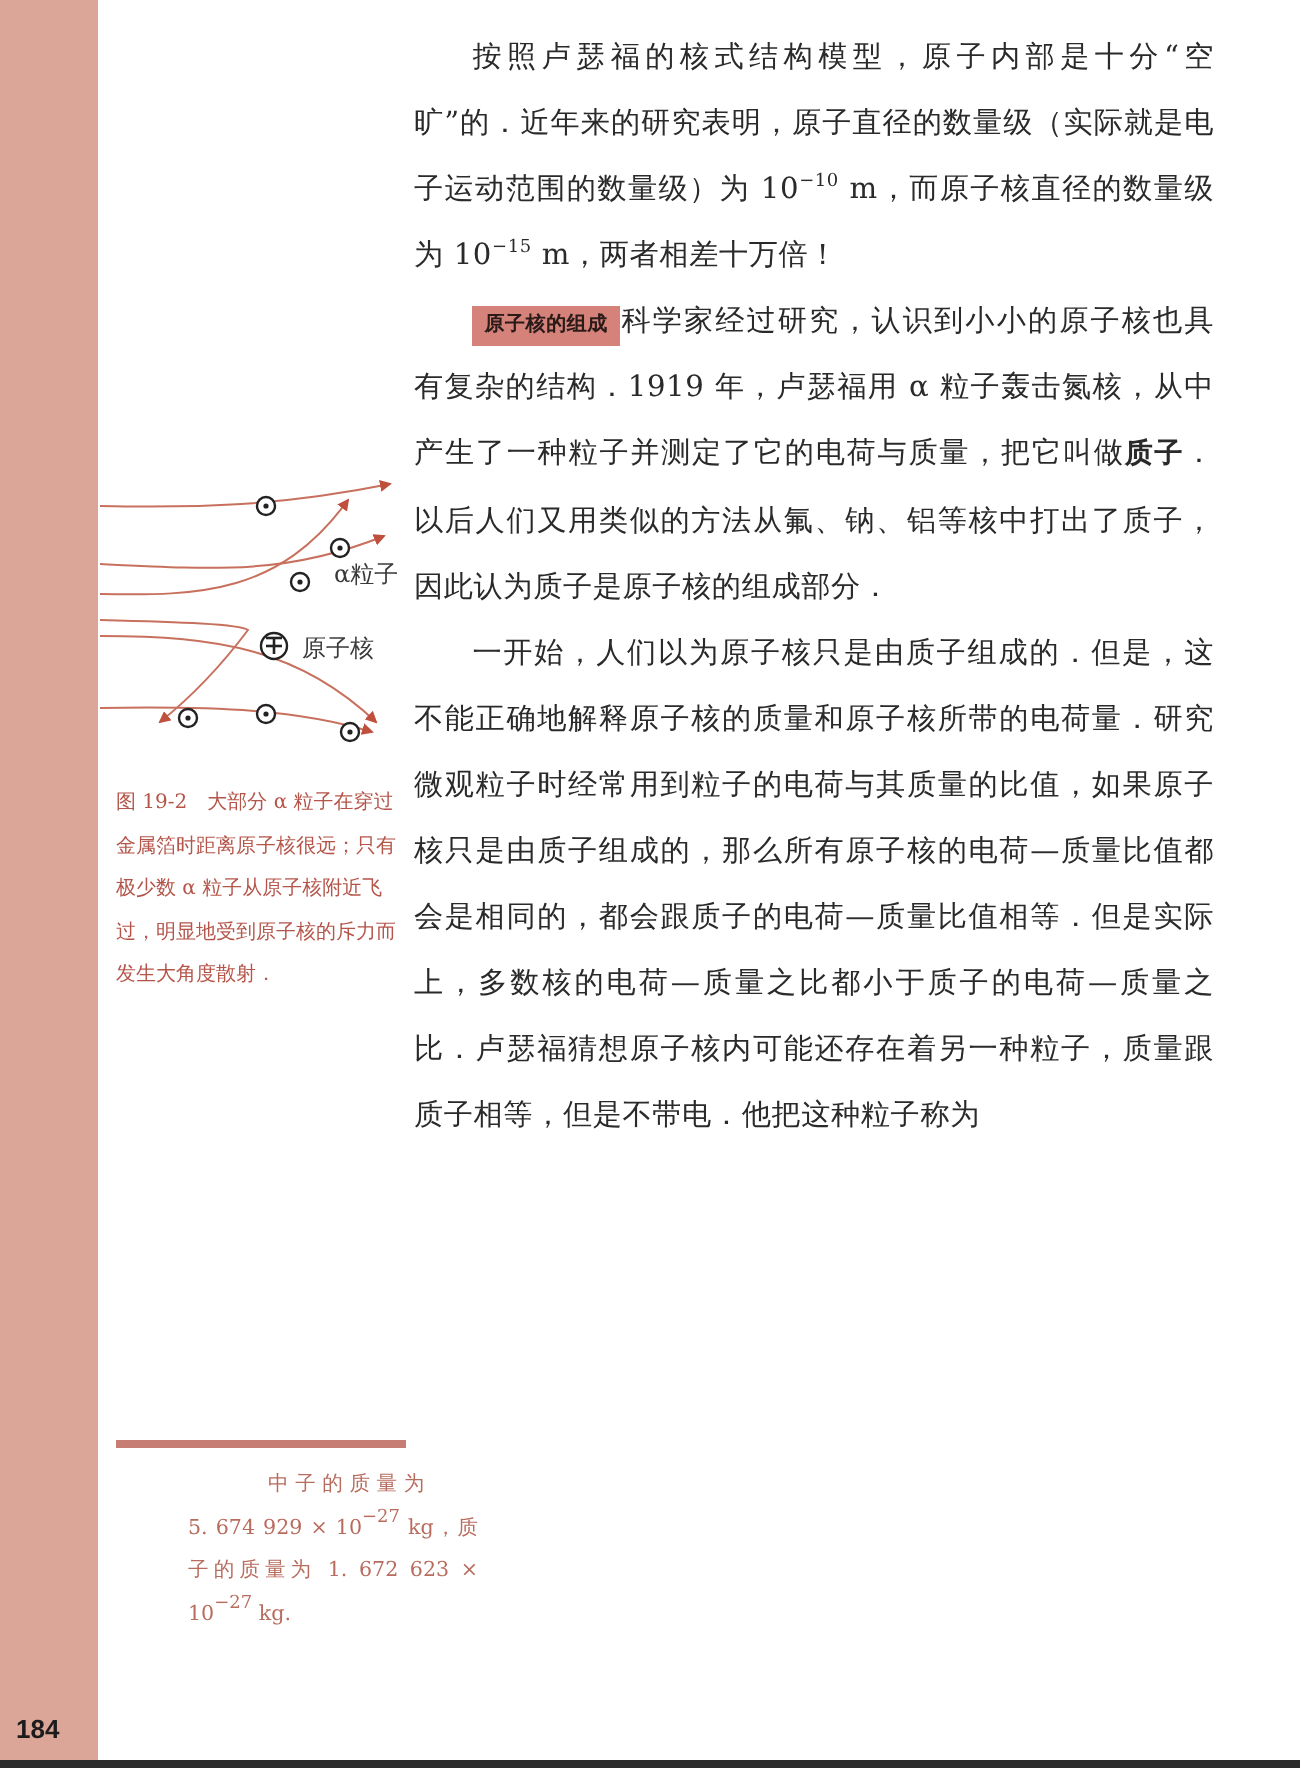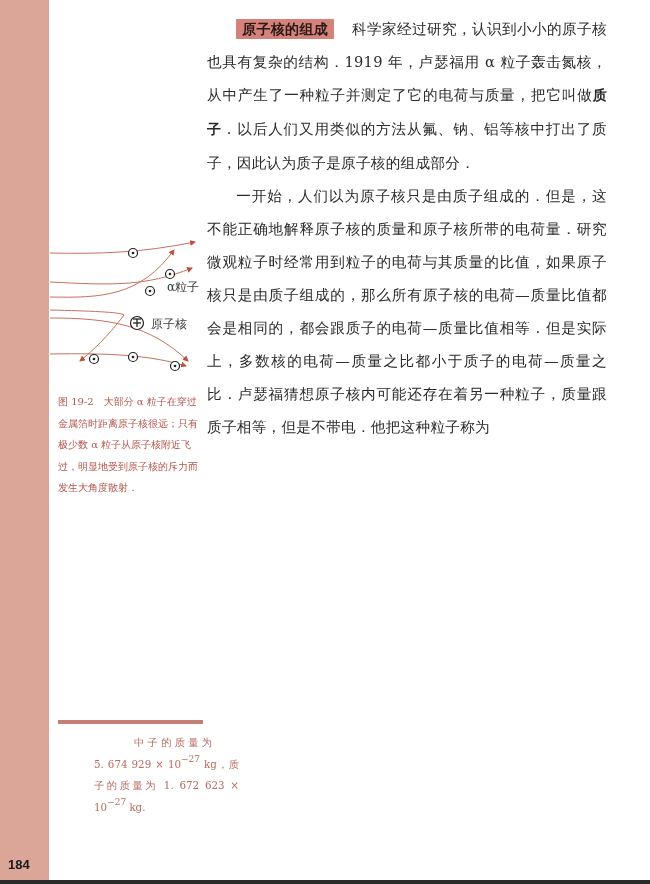--- a/index.html
+++ b/index.html
@@ -24,21 +24,21 @@
   .main {
     position:absolute; left:207px; top:12px; width:400px;
     font-size:14.6px; line-height:33px; letter-spacing:0.3px;
     text-align:justify;
   }
   .main p { margin:0; text-indent:2em; }
   .main b { font-family:"DejaVu Sans","Liberation Sans",sans-serif; font-weight:bold; font-size:14px; }
   .section-heading {
     display:inline-block; background:#d4827a; color:#2a1a18;
     font-family:"DejaVu Sans","Liberation Sans",sans-serif; font-weight:bold;
-    font-size:14px; line-height:20px; padding:0 6px; margin-right:18px;
+    font-size:10px; line-height:20px; padding:0 6px; 
     text-indent:0;
   }
   sup { font-size:9px; line-height:0; vertical-align:6px; }
   .figure {
     position:absolute; left:50px; top:235px; width:160px; height:150px;
   }
   .fig-label {
     position:absolute; font-size:12px; color:#3a3a3a;
   }
   .caption {
@@ -104,18 +104,19 @@
 
 <div class="caption">图 19-2　大部分 α 粒子在穿过金属箔时距离原子核很远；只有极少数 α 粒子从原子核附近飞过，明显地受到原子核的斥力而发生大角度散射．</div>
 
 <div class="note-rule"></div>
 <div class="note">
   <span class="indent"></span><span>中 子 的 质 量 为</span><br>
   <span>5. 674 929 × 10</span><sup>−27</sup><span> kg，质子的质量为 1. 672 623 × 10</span><sup>−27</sup><span> kg.</span>
 </div>
 
 <div class="main">
+  <p><span>按照卢瑟福的核式结构模型，原子内部是十分“空旷”的．近年来的研究表明，原子直径的数量级（实际就是电子运动范围的数量级）为 10</span><sup>−10</sup><span> m，而原子核直径的数量级为 10</span><sup>−15</sup><span> m，两者相差十万倍！</span></p>
   <p><span class="section-heading">原子核的组成</span><span>科学家经过研究，认识到小小的原子核也具有复杂的结构．1919 年，卢瑟福用 α 粒子轰击氮核，从中产生了一种粒子并测定了它的电荷与质量，把它叫做</span><b>质子</b><span>．以后人们又用类似的方法从氟、钠、铝等核中打出了质子，因此认为质子是原子核的组成部分．</span></p>
   <p><span>一开始，人们以为原子核只是由质子组成的．但是，这不能正确地解释原子核的质量和原子核所带的电荷量．研究微观粒子时经常用到粒子的电荷与其质量的比值，如果原子核只是由质子组成的，那么所有原子核的电荷—质量比值都会是相同的，都会跟质子的电荷—质量比值相等．但是实际上，多数核的电荷—质量之比都小于质子的电荷—质量之比．卢瑟福猜想原子核内可能还存在着另一种粒子，质量跟质子相等，但是不带电．他把这种粒子称为</span></p>
 
 </div>
 
 <div class="bottom-line"></div>
 
 </body></html>

